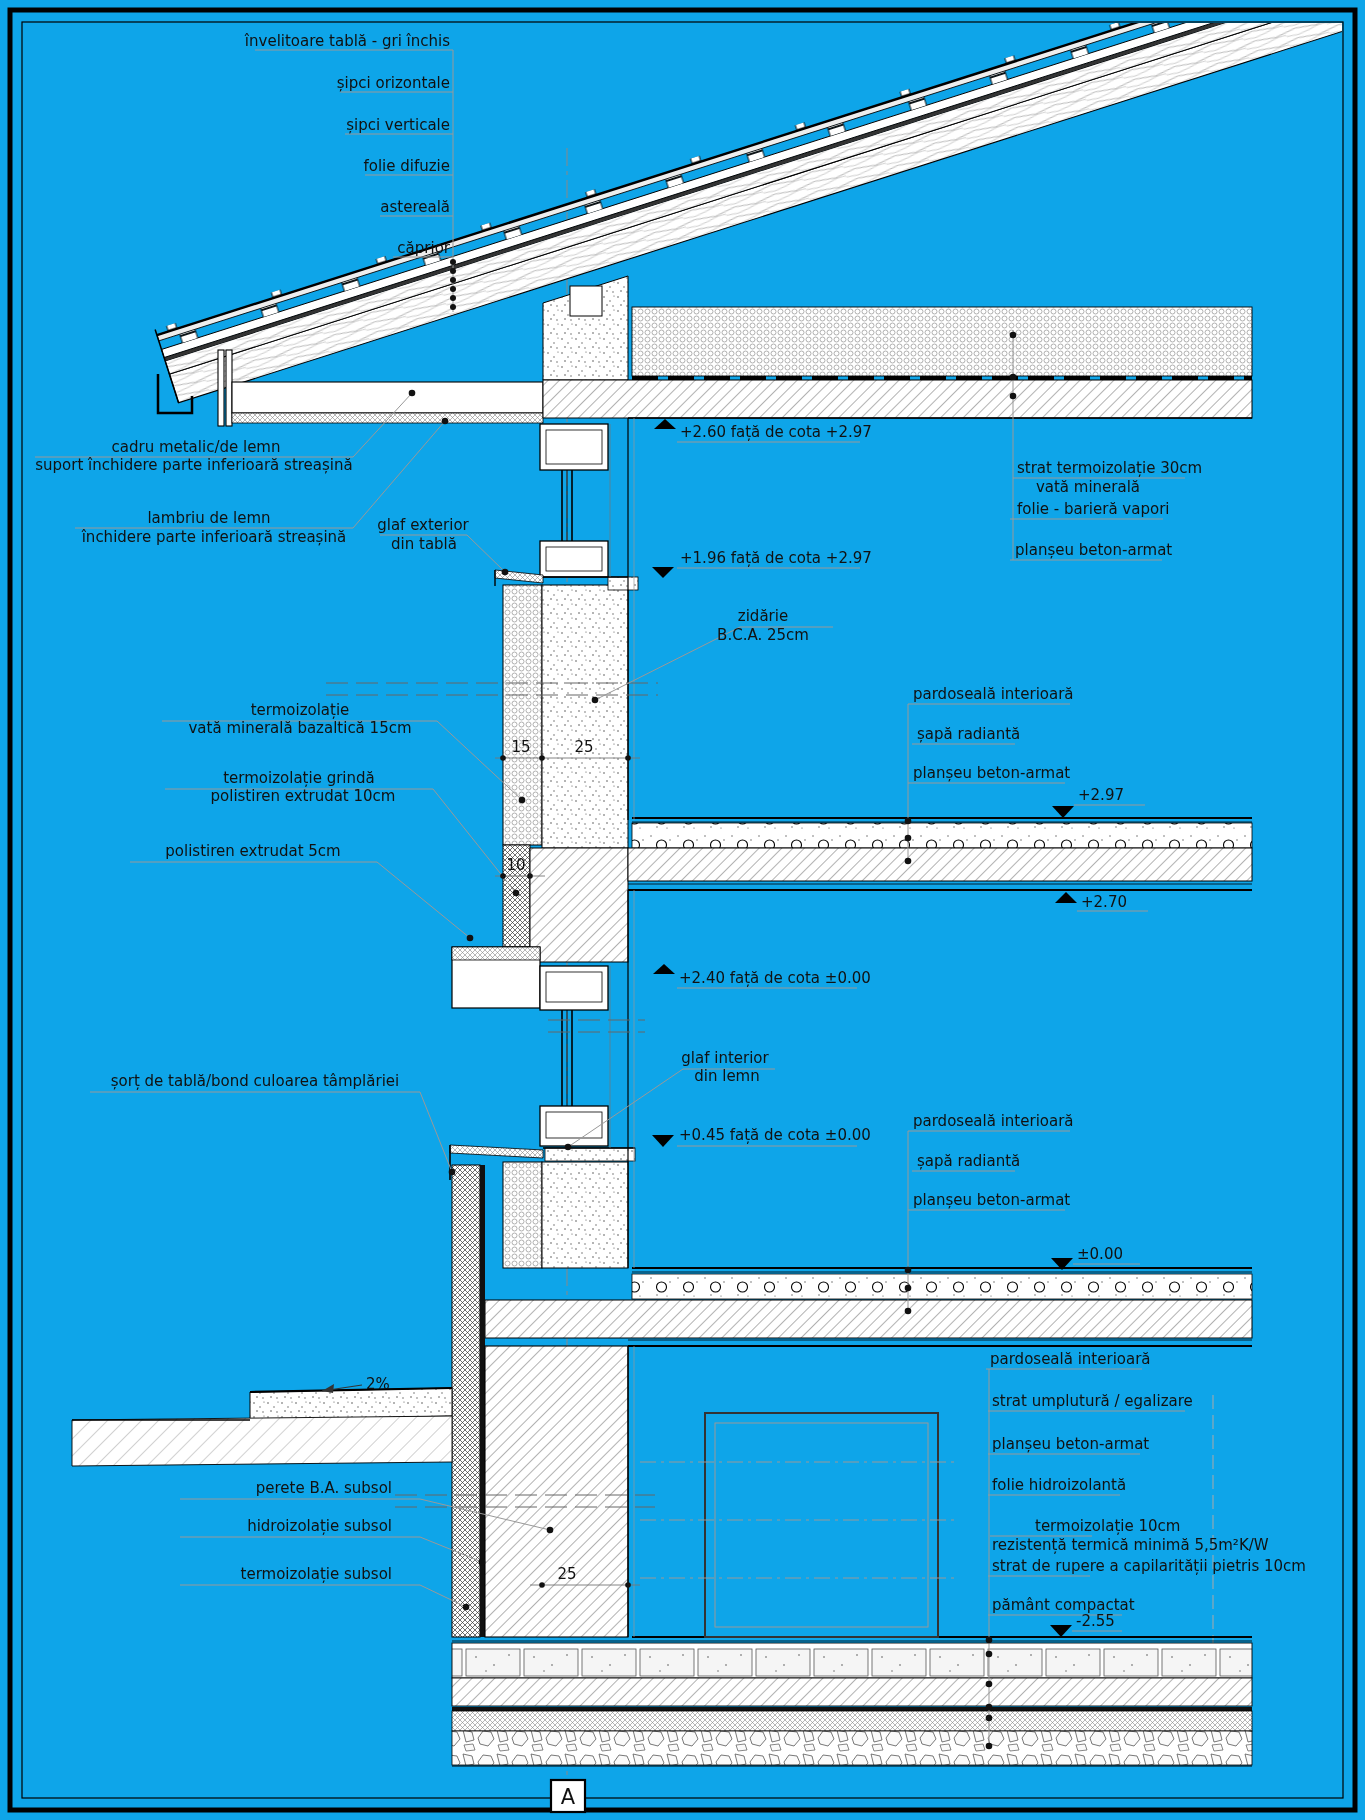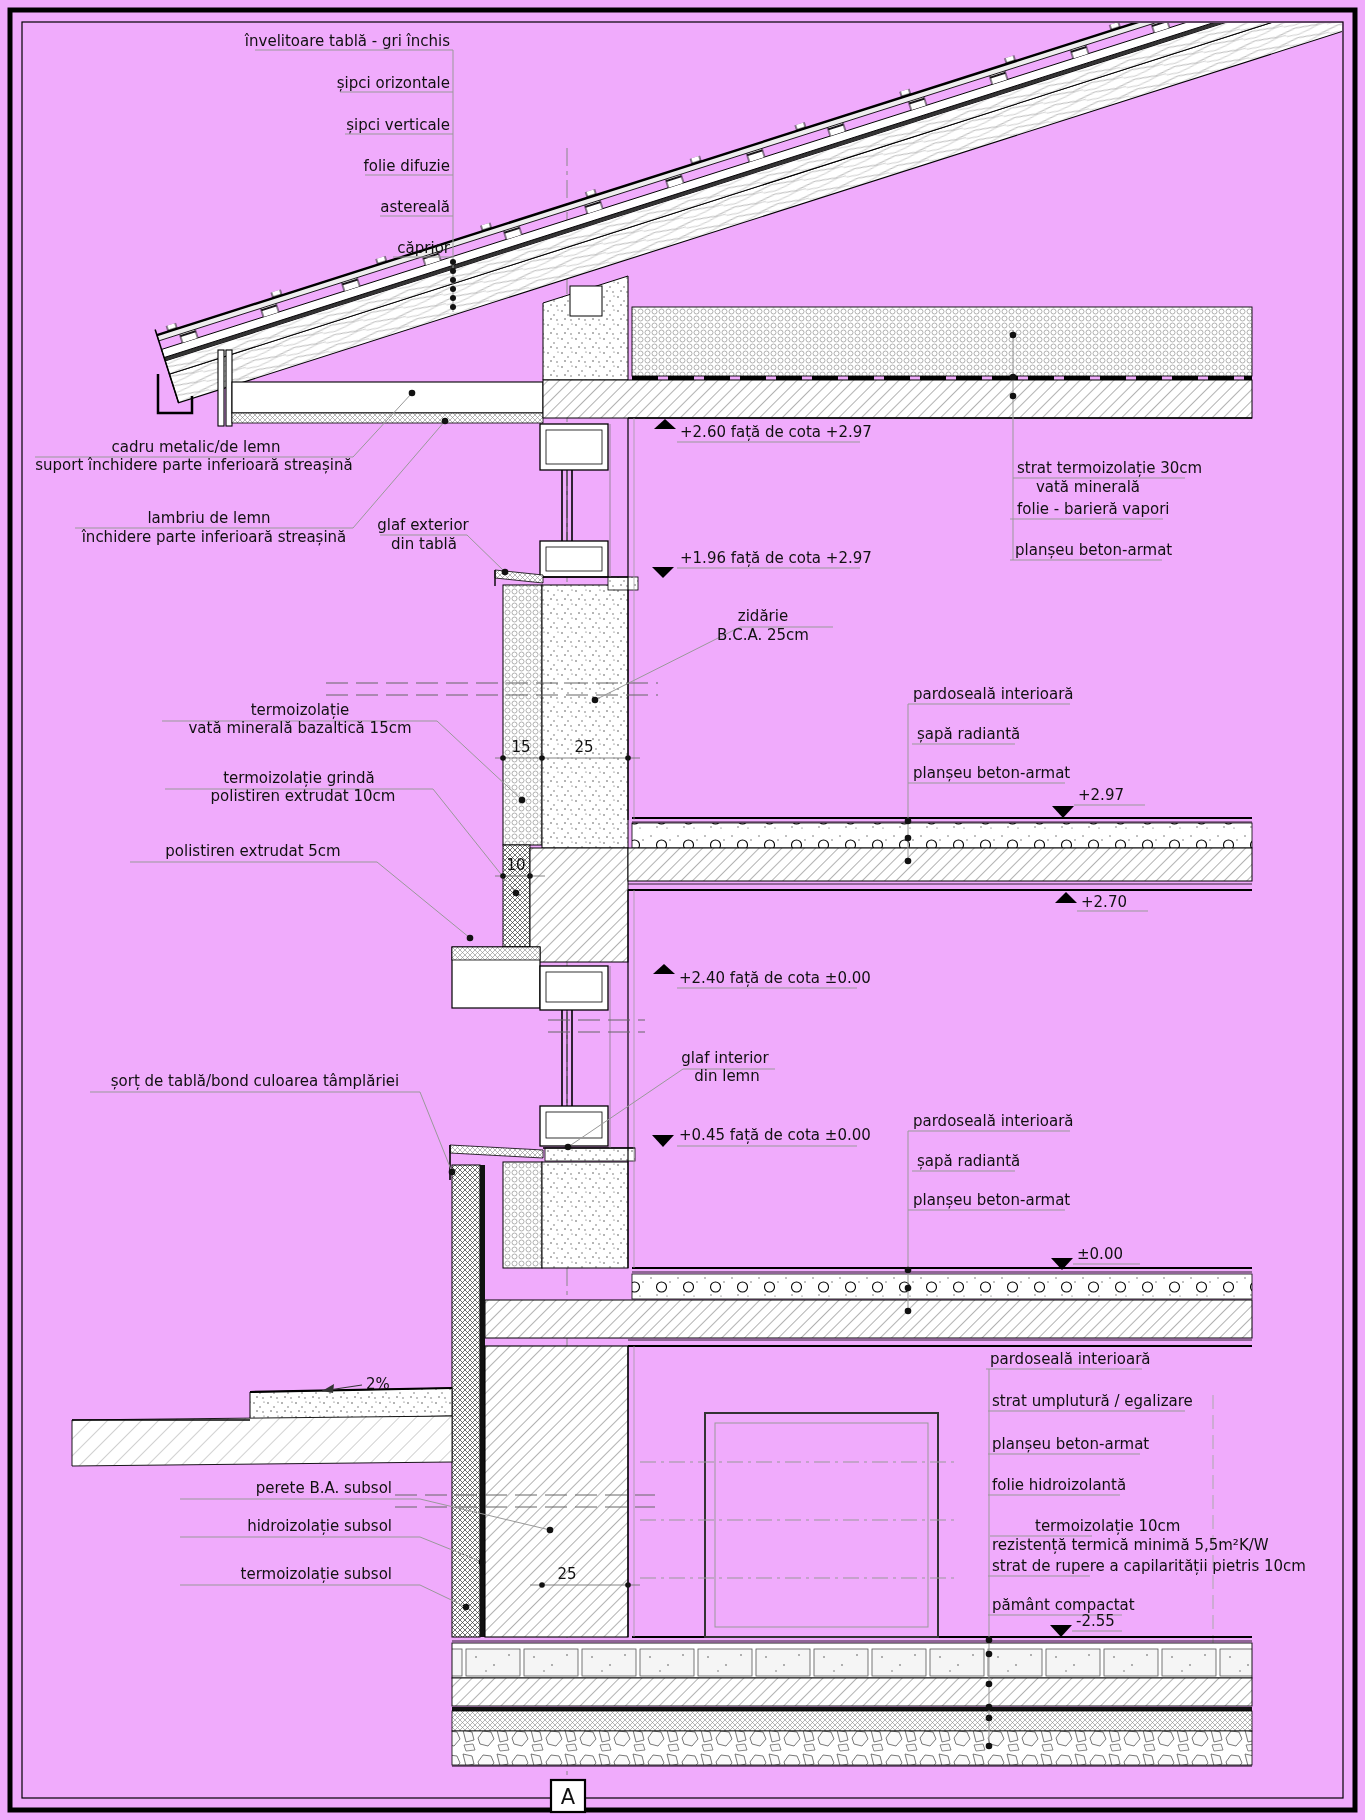--- a/index.html
+++ b/index.html
@@ -1,16 +1,16 @@
 <!DOCTYPE html>
 <html><head>
 <meta charset="utf-8">
 <style>
   html,body{margin:0;padding:0;background:#fff;}
-  #stage{position:relative;width:1365px;height:1820px;background:#f0abfc;font-family:"DejaVu Sans",sans-serif;}
+  #stage{position:relative;width:1365px;height:1820px;background:#0ea5e9;font-family:"DejaVu Sans",sans-serif;}
   svg{position:absolute;left:0;top:0;}
   text{fill:#111;font-family:"DejaVu Sans",sans-serif;}
 </style>
 </head>
 <body>
 
 <div id="stage">
 <svg width="1365" height="1820" viewBox="0 0 1365 1820">
   <defs>
     <pattern id="stipple" width="14" height="14" patternUnits="userSpaceOnUse">

